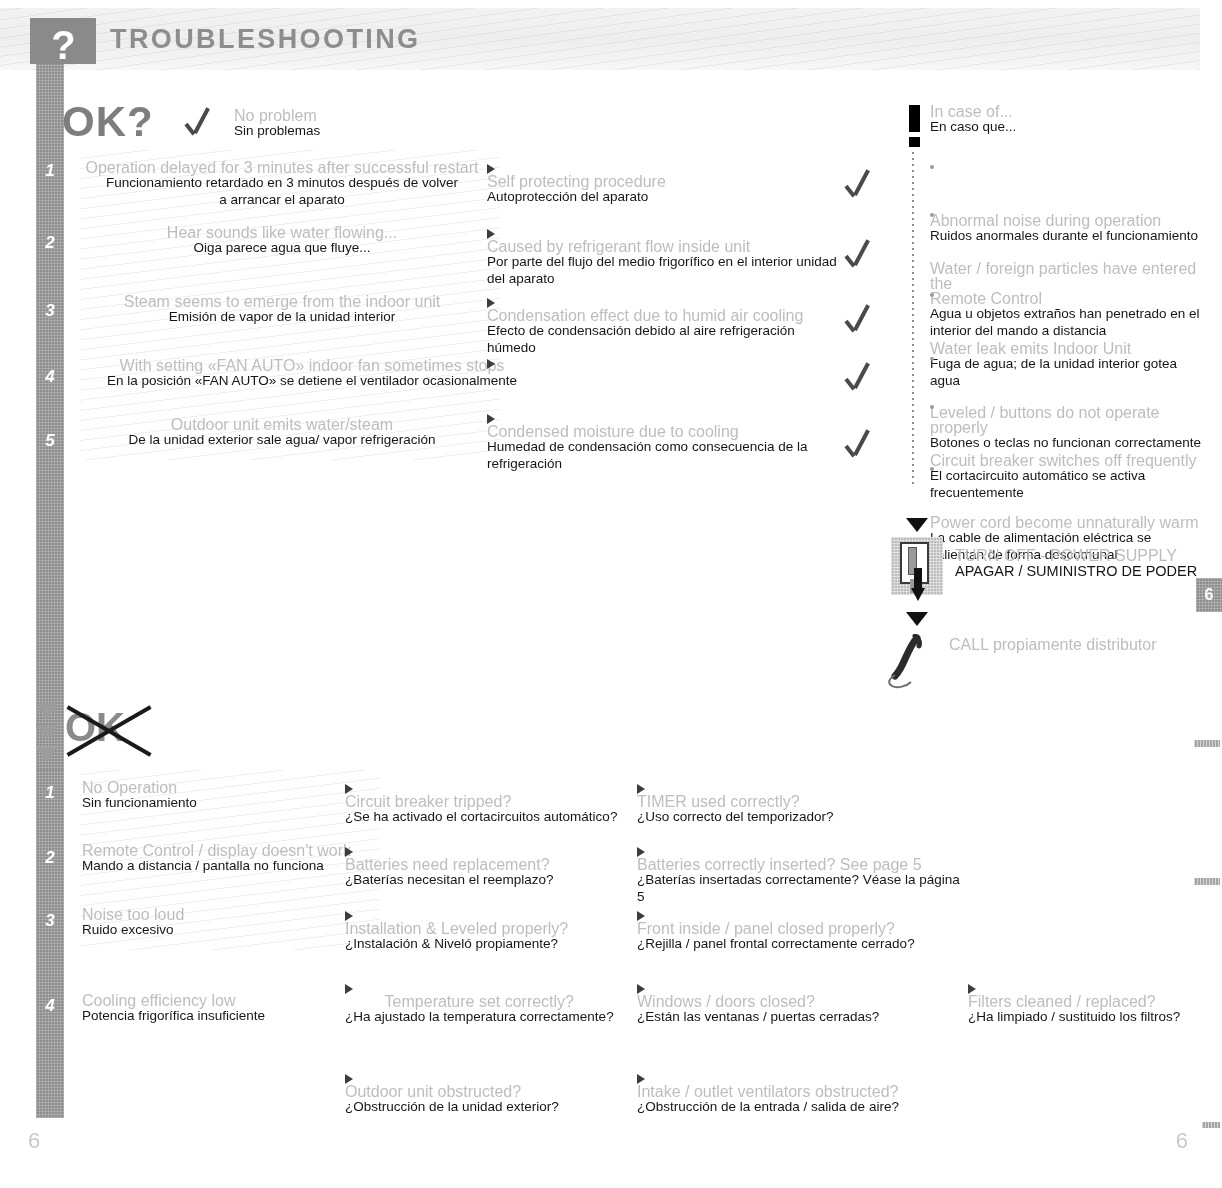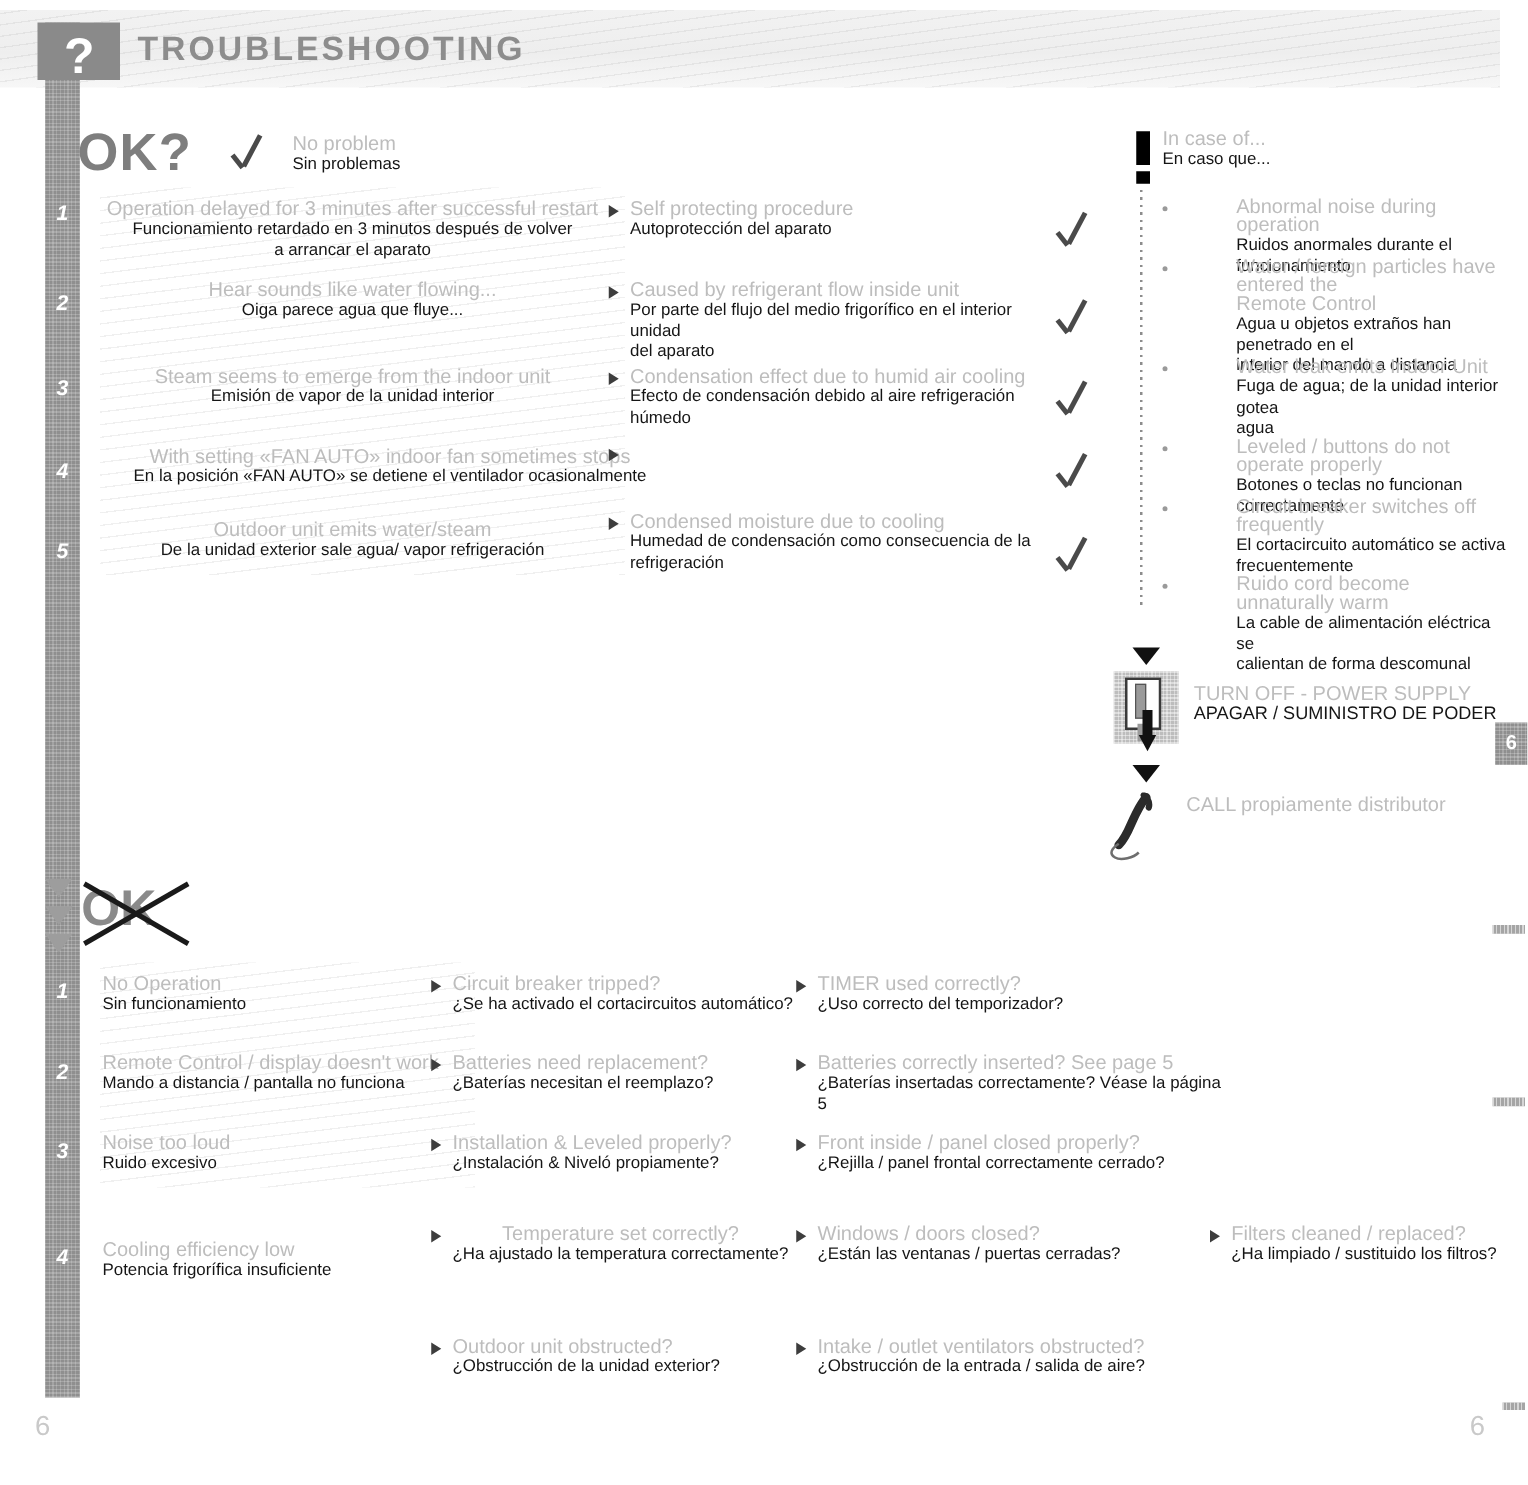--- a/index.html
+++ b/index.html
@@ -87,21 +87,21 @@
   .arrow{
     display:inline-block;width:0;height:0;
     border-left:8px solid #3d3d3d;
     border-top:5px solid transparent;border-bottom:5px solid transparent;
     margin-right:9px;margin-top:4px;flex:0 0 auto;
   }
   .dot{
     display:inline-block;width:4px;height:4px;background:#9a9a9a;border-radius:50%;
     margin-right:11px;margin-top:7px;flex:0 0 auto;
   }
-  .row{display:flex;align-items:flex-start;}
+  .row{display:flex;align-items:flex-start;flex-direction:column;}
 
   
   .left-item{position:absolute;left:82px;width:400px;z-index:3;text-align:center;}
   .left-item .en, .left-item .es{position:relative;}
 
   
   .smudge{
     position:absolute;pointer-events:none;z-index:1;
     background:repeating-linear-gradient(-7deg, rgba(170,170,170,.18) 0 1px, rgba(255,255,255,0) 1px 10px);
   }
@@ -367,21 +367,21 @@
         <div class="es">El cortacircuito automático se activa
 frecuentemente</div>
       </div>
     </div>
   </div>
 
   <div class="right-item" style="top:460px;">
     <div class="row">
       <span class="dot"></span>
       <div class="pair">
-        <div class="en">Ruido cord become unnaturally warm</div>
+        <div class="en">Power cord become unnaturally warm</div>
         <div class="es">La cable de alimentación eléctrica se
 calientan de forma descomunal</div>
       </div>
     </div>
   </div>
 
   <div class="tri-down" style="left:906px;top:518px;"></div>
   <div class="plug-icon">
     <div class="body"></div>
       <div class="pin"></div>

